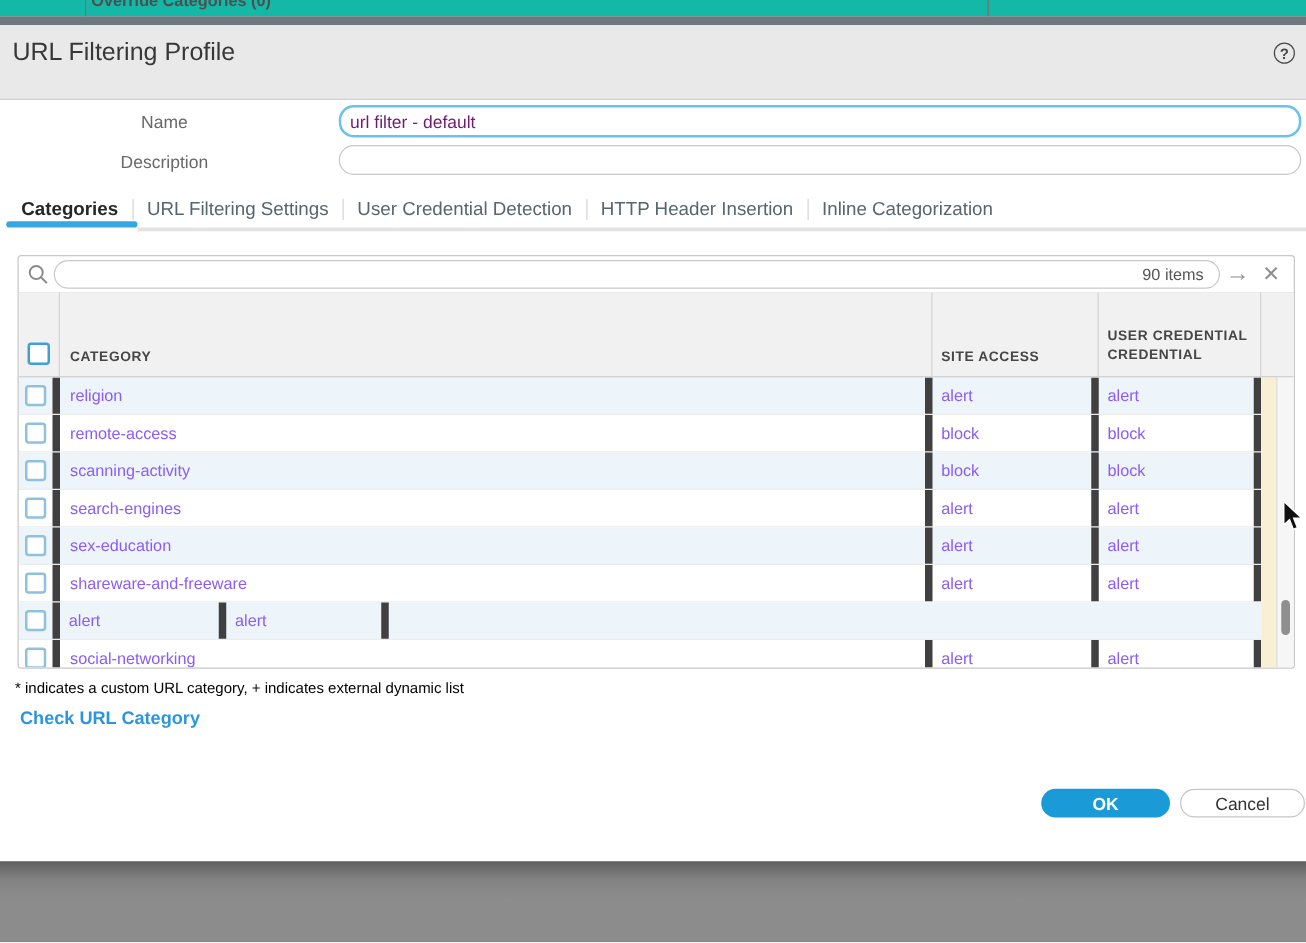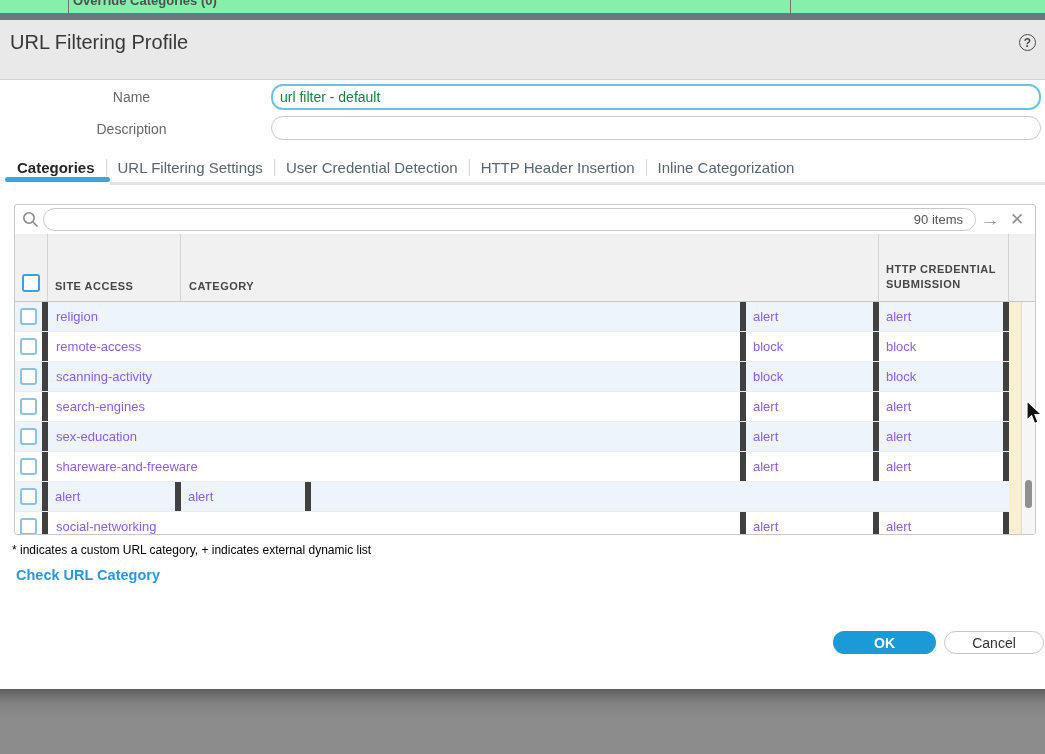--- a/index.html
+++ b/index.html
@@ -1,33 +1,33 @@
 <!DOCTYPE html>
 <html style="--accent: #1b9ad8; --tab-underline: #36a7e0; --row-alt: #edf5fa; --link: #2b96e0; --strip: #f9efd3;"><head>
 <meta charset="utf-8">
 <style>
   html,body{margin:0;padding:0;}
   body{font-family:"Liberation Sans",sans-serif;background:#fff;}
   .page{position:relative;width:1045px;height:754px;overflow:hidden;background:#fff;}
 
   
-  .bg-strip{position:absolute;left:0;top:0;width:1045px;height:13px;background:#86efac;overflow:hidden;}
+  .bg-strip{position:absolute;left:0;top:0;width:1045px;height:13px;background:#14b8a6;overflow:hidden;}
   .bg-strip .bg-text{position:absolute;left:73px;top:-7px;font-size:13px;font-weight:700;color:#4f4f4f;white-space:nowrap;}
   .bg-vline{position:absolute;top:0;width:1px;height:13px;background:#737373;}
   .bg-bar{position:absolute;left:0;top:13px;width:1045px;height:7px;background:#6d787e;}
 
   
   .dialog{position:absolute;left:0;top:20px;width:1045px;height:669px;background:#fff;}
   .dlg-header{position:absolute;left:0;top:0;width:1045px;height:60px;background:#e9e9ea;border-bottom:1px solid #d2d2d2;box-sizing:border-box;}
   .dlg-title{position:absolute;left:10px;top:11px;font-size:20px;color:#383838;font-weight:500;}
   .help-icon{position:absolute;right:9px;top:14px;width:17px;height:17px;border:1.5px solid #4a4a4a;border-radius:50%;
     display:flex;align-items:center;justify-content:center;font-size:12px;font-weight:700;color:#4a4a4a;cursor:pointer;box-sizing:border-box;}
 
   .form-label{position:absolute;width:263px;text-align:center;font-size:14px;color:#686868;}
-  .inp{font-family:"Liberation Sans",sans-serif;font-size:14px;color:#15803d;box-sizing:border-box;outline:none;border-radius:12px;}
+  .inp{font-family:"Liberation Sans",sans-serif;font-size:14px;color:#701a75;box-sizing:border-box;outline:none;border-radius:12px;}
   .inp-name{position:absolute;left:271px;top:64px;width:770px;height:26px;border:2px solid #68c2e9;padding:2px 7px;}
   .inp-desc{position:absolute;left:271px;top:96px;width:770px;height:24px;border:1px solid #c8c8c8;padding:2px 7px;}
 
   
   .tabs{position:absolute;left:6px;top:132px;height:30px;display:flex;align-items:center;}
   .tab{padding:0 11px;font-size:15px;color:#57666e;white-space:nowrap;cursor:pointer;}
   .tab.active{font-weight:700;color:#262626;}
   .tab-sep{width:1px;height:17px;background:#d6d6d6;}
   .tab-baseline{position:absolute;left:110px;top:162px;width:935px;height:3px;background:#e3e3e3;}
   .tab-underline{position:absolute;left:5px;top:157px;width:105px;height:5px;border-radius:3px;background:var(--tab-underline,#36a7e0);}
@@ -131,23 +131,23 @@
           <span class="count">90 items</span>
         </div>
         <div class="sr-btn sr-arrow">→</div>
         <div class="sr-btn sr-close">✕</div>
       </div>
 
       <div class="thead">
         <div class="th c-sel">
           <span class="cb strong" style="width:14px;height:14px;"></span>
         </div>
+        <div class="th c-cat">CATEGORY</div>
         <div class="th c-site">SITE ACCESS</div>
-        <div class="th c-cat">CATEGORY</div>
-        <div class="th c-user">HTTP CREDENTIAL SUBMISSION</div>
+        <div class="th c-user">USER CREDENTIAL CREDENTIAL</div>
         <div class="th c-rest"></div>
       </div>
 
       <div class="tbody">
   <div class="trow">
     <div class="td c-sel">
       <span class="cb"></span>
     </div>
     <div class="td c-cat">religion</div>
     <div class="td c-site">alert</div>

